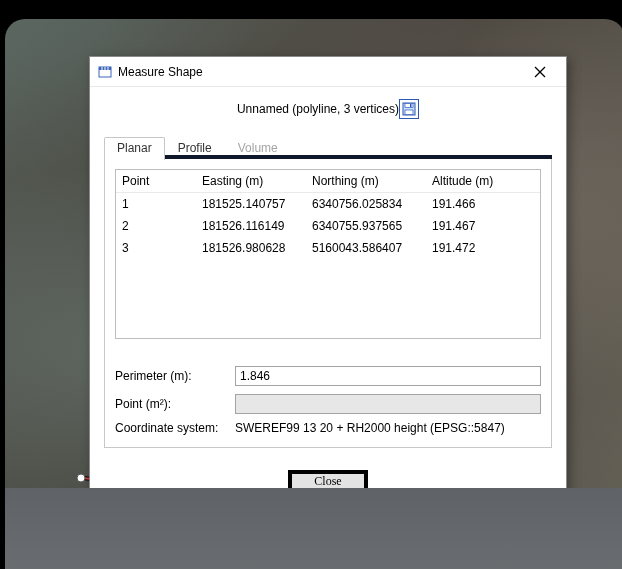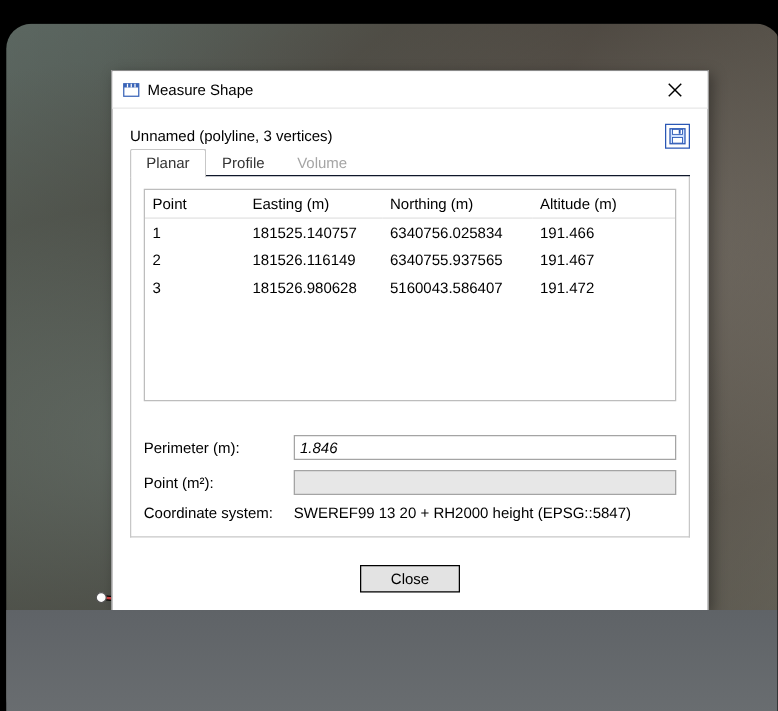--- a/index.html
+++ b/index.html
@@ -90,36 +90,36 @@
     color: #000;
     cursor: pointer;
   }
 
   .dlg-body {
     padding: 12px 14px 14px 14px;
   }
   .shapename {
     display: flex;
     align-items: center;
-    justify-content: space-between;
-    margin-bottom: 0;
+    justify-content: center;
+    margin-bottom: 18px;
   }
   .shapename span { color: #000; }
   .save-icon {
     width: 20px; height: 20px;
     border: 1px solid #2a57b5;
     display: flex;
     align-items: center; justify-content: center;
     cursor: pointer;
   }
 
   
   .tabbar {
     display: flex;
-    border-bottom: 1px solid #0f172a;
+    border-bottom: 4px solid #0f172a;
     height: 22px;
     position: relative;
   }
   .tab {
     padding: 3px 12px 0 12px;
     font-size: 12px;
     color: #333;
     border: 1px solid transparent;
     border-bottom: none;
     cursor: pointer;
@@ -178,21 +178,20 @@
     color: #000;
   }
   .formrow input {
     flex: 1;
     height: 20px;
     padding: 1px 4px;
     font-family: inherit;
     font-size: 12px;
     border: 1px solid #a4a4a4;
     background: #fff;
-    font-style: italic;
   }
   .formrow input[readonly].greyed {
     background: #e7e7e7;
     color: #e7e7e7;
   }
   .coordrow {
     display: flex;
     align-items: center;
     margin-top: 4px;
   }
@@ -200,22 +199,22 @@
 
   .dlg-footer {
     display: flex;
     justify-content: center;
     padding: 8px 0 14px 0;
   }
   .close-btn {
     min-width: 80px;
     height: 22px;
     background: #e3e3e3;
-    border: 1px solid #000000;
-    font-family: Liberation Sans, sans-serif;
+    border: 4px solid #000000;
+    font-family: Liberation Serif, serif;
     font-size: 12px;
     cursor: pointer;
   }
 </style>
 </head>
 <body>
 
 <div class="viewport">
 
   <svg class="polyline" viewBox="0 0 612 559">

